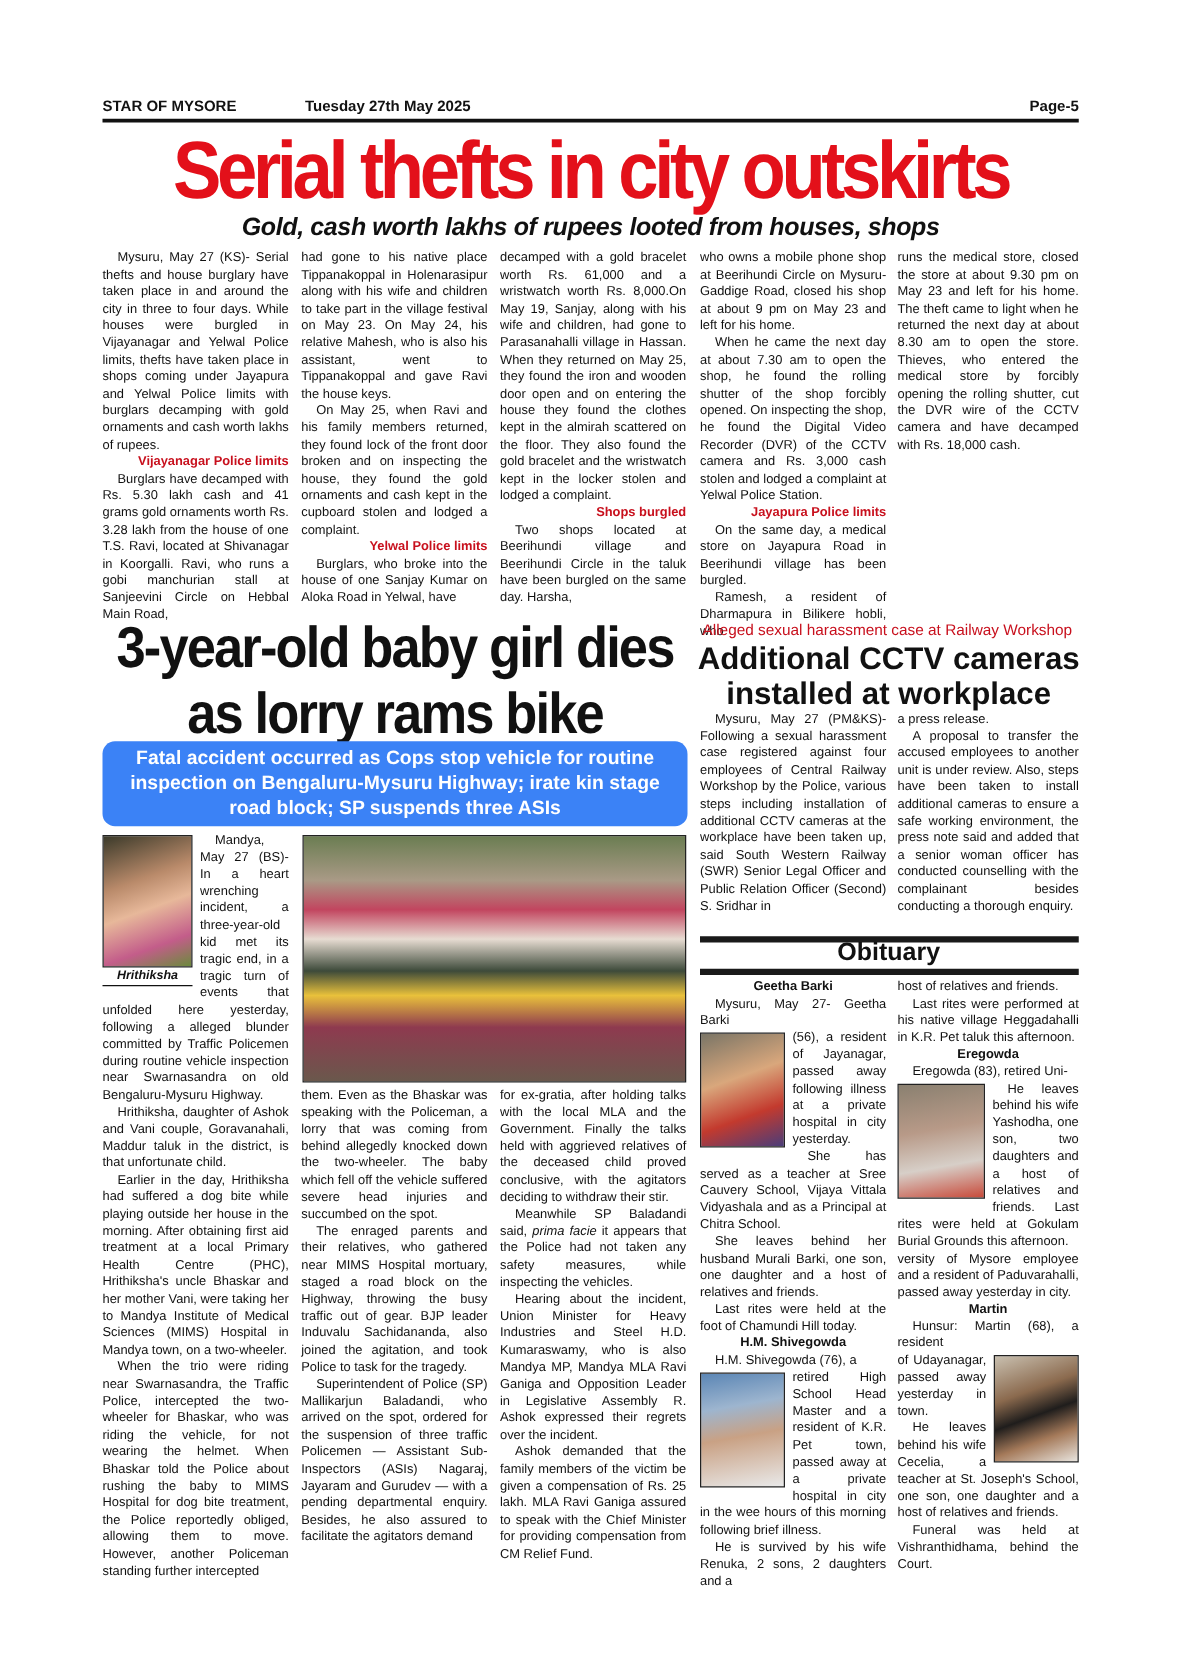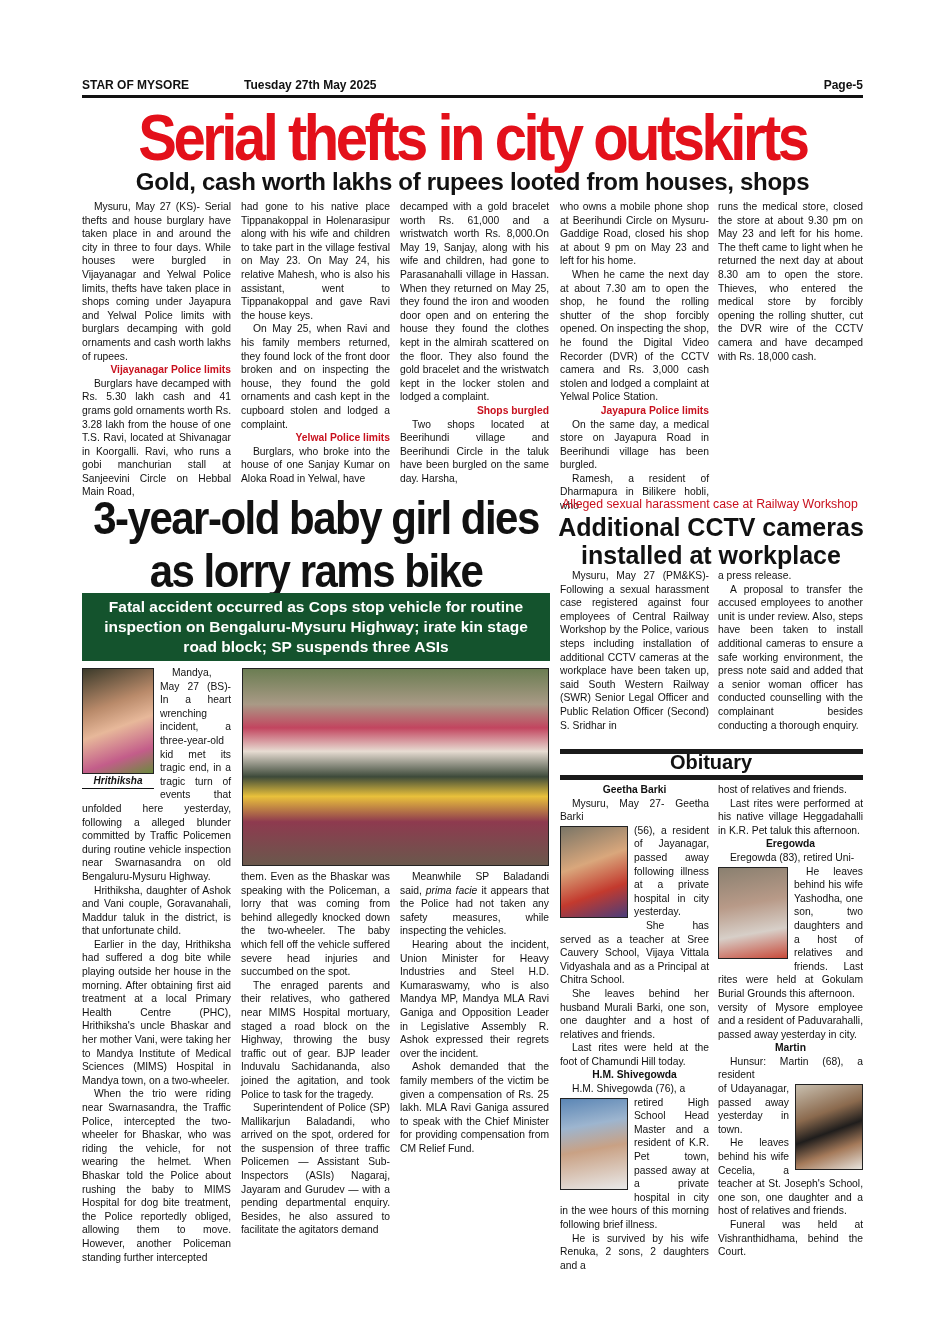--- a/index.html
+++ b/index.html
@@ -4,27 +4,27 @@
 <style>
   html,body{margin:0;padding:0;background:#fff;}
   body{width:945px;height:1337px;position:relative;overflow:hidden;font-family:"Liberation Sans",sans-serif;color:#111;}
   .abs{position:absolute;}
   .masthead{left:82px;top:78px;width:781px;height:16px;font-size:12px;font-weight:bold;font-family:"Liberation Sans",sans-serif;}
   .masthead .paper{position:absolute;left:0;top:0;}
   .masthead .date{position:absolute;left:162px;top:0;}
   .masthead .page{position:absolute;right:0;top:0;margin-left:32px;}
   .rule-top{left:82px;top:95px;width:781px;height:3px;background:#111;}
   .headline{left:82px;top:98px;width:781px;text-align:center;color:#e3101a;font-family:"Liberation Sans",sans-serif;font-weight:bold;font-size:58px;line-height:70px;letter-spacing:-3.5px;transform:scaleY(1.12);transform-origin:top center;white-space:nowrap;}
-  .subhead{left:82px;top:166px;width:781px;text-align:center;font-weight:bold;font-size:24px;line-height:32px;letter-spacing:-0.3px;white-space:nowrap;}
+  .subhead{left:82px;top:166px;width:781px;text-align:center;font-weight:bold;font-size:20px;line-height:32px;letter-spacing:-0.3px;white-space:nowrap;font-style:italic;}
   .col{font-size:10.3px;line-height:13.6px;text-align:justify;}
   .col p{margin:0;text-indent:12px;}
   .col .sub{color:#c8101d;font-weight:bold;text-align:right;text-indent:0;}
   .col .nm{font-weight:bold;text-align:center;text-indent:0;}
   .big2{left:82px;top:492px;width:468px;text-align:center;font-weight:bold;font-size:42px;line-height:48px;letter-spacing:-1.5px;transform:scaleY(1.1);transform-origin:top center;}
-  .deck{left:82px;top:593px;width:468px;height:68px;background:#14532d;color:#fff;font-size:15.5px;line-height:20px;font-weight:bold;padding:4px 8px;box-sizing:border-box;text-align:center;}
+  .deck{left:82px;top:593px;width:468px;height:68px;background:#3b82f6;color:#fff;font-size:15.5px;line-height:20px;font-weight:bold;padding:4px 8px;box-sizing:border-box;text-align:center;border-radius:10px;}
   .kicker{left:562px;top:497px;width:300px;color:#c8101d;font-size:12.3px;white-space:nowrap;}
   .cctv-head{left:558px;top:513px;width:306px;text-align:center;font-weight:bold;font-size:25px;line-height:28px;}
   .photo{background:linear-gradient(135deg,#6e6b58 0%,#b4a892 25%,#d87e8e 40%,#4f5c70 60%,#e8c46c 75%,#7a5b4a 100%);border:1px solid #222;}
   .ob-rule{background:#1a1a1a;height:5px;}
   .ob-title{left:558px;top:751px;width:306px;text-align:center;font-weight:bold;font-size:20px;}
   .wrap-img{float:left;margin:2px 6px 2px 0;}
   .wrap-img-r{float:right;margin:2px 0 2px 6px;}
 </style>
 </head>
 <body>
@@ -81,20 +81,21 @@
 </div>
 
 <div class="abs photo" style="left:242px;top:668px;width:305px;height:196px;background:linear-gradient(180deg,#6b7d52 0%,#a99a86 18%,#c2455f 30%,#e7dcd2 42%,#3d4a3a 55%,#e9c13b 65%,#8e3a4f 78%,#6a584c 100%);"></div>
 
 <div class="abs col" style="left:241px;top:870px;width:149px;">
   <p style="text-indent:0">them. Even as the Bhaskar was speaking with the Policeman, a lorry that was coming from behind allegedly knocked down the two-wheeler. The baby which fell off the vehicle suffered severe head injuries and succumbed on the spot.</p>
   <p>The enraged parents and their relatives, who gathered near MIMS Hospital mortuary, staged a road block on the Highway, throwing the busy traffic out of gear. BJP leader Induvalu Sachidananda, also joined the agitation, and took Police to task for the tragedy.</p>
   <p>Superintendent of Police (SP) Mallikarjun Baladandi, who arrived on the spot, ordered for the suspension of three traffic Policemen — Assistant Sub-Inspectors (ASIs) Nagaraj, Jayaram and Gurudev — with a pending departmental enquiry. Besides, he also assured to facilitate the agitators demand</p>
 </div>
 <div class="abs col" style="left:400px;top:870px;width:149px;">
+  <p style="text-indent:0">for ex-gratia, after holding talks with the local MLA and the Government. Finally the talks held with aggrieved relatives of the deceased child proved conclusive, with the agitators deciding to withdraw their stir.</p>
   <p><span>Meanwhile SP Baladandi said, </span><i>prima facie</i><span> it appears that the Police had not taken any safety measures, while inspecting the vehicles.</span></p>
   <p>Hearing about the incident, Union Minister for Heavy Industries and Steel H.D. Kumaraswamy, who is also Mandya MP, Mandya MLA Ravi Ganiga and Opposition Leader in Legislative Assembly R. Ashok expressed their regrets over the incident.</p>
   <p>Ashok demanded that the family members of the victim be given a compensation of Rs. 25 lakh. MLA Ravi Ganiga assured to speak with the Chief Minister for providing compensation from CM Relief Fund.</p>
 </div>
 
 <div class="abs kicker">Alleged sexual harassment case at Railway Workshop</div>
 <div class="abs cctv-head">Additional CCTV cameras installed at workplace</div>
 <div class="abs col" style="left:560px;top:569px;width:149px;">
   <p>Mysuru, May 27 (PM&amp;KS)- Following a sexual harassment case registered against four employees of Central Railway Workshop by the Police, various steps including installation of additional CCTV cameras at the workplace have been taken up, said South Western Railway (SWR) Senior Legal Officer and Public Relation Officer (Second) S. Sridhar in</p>
 </div>

